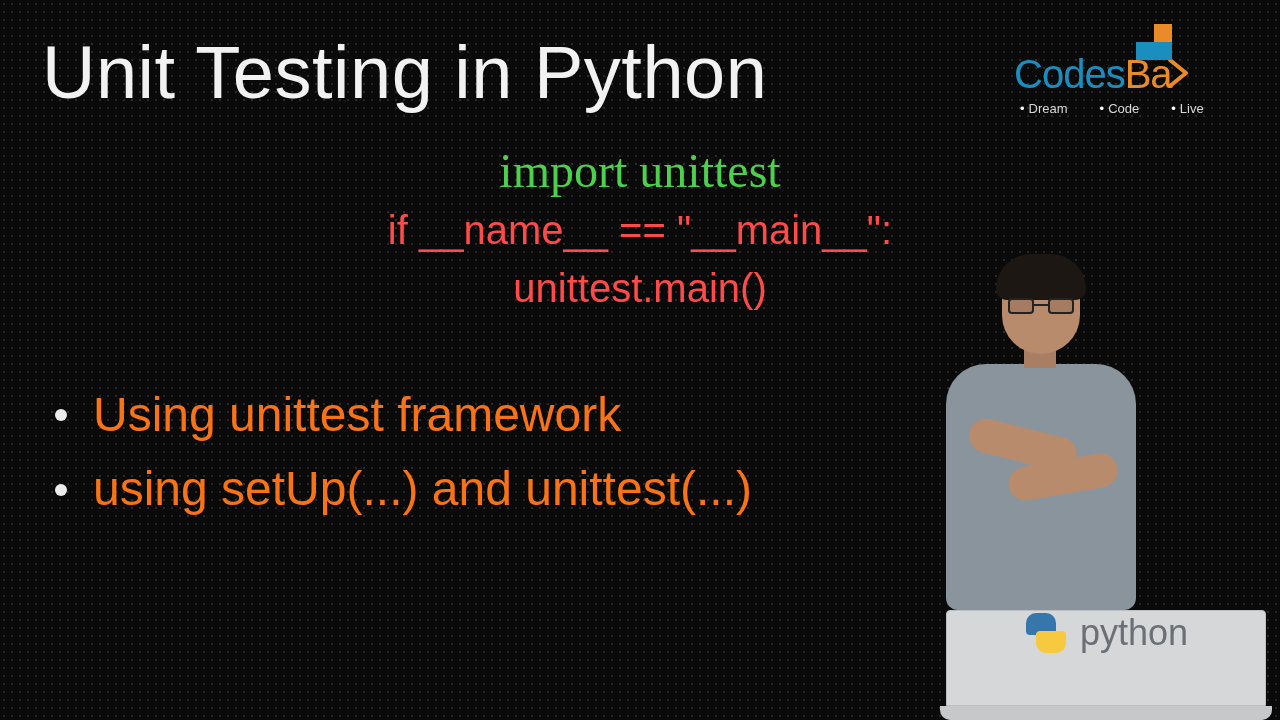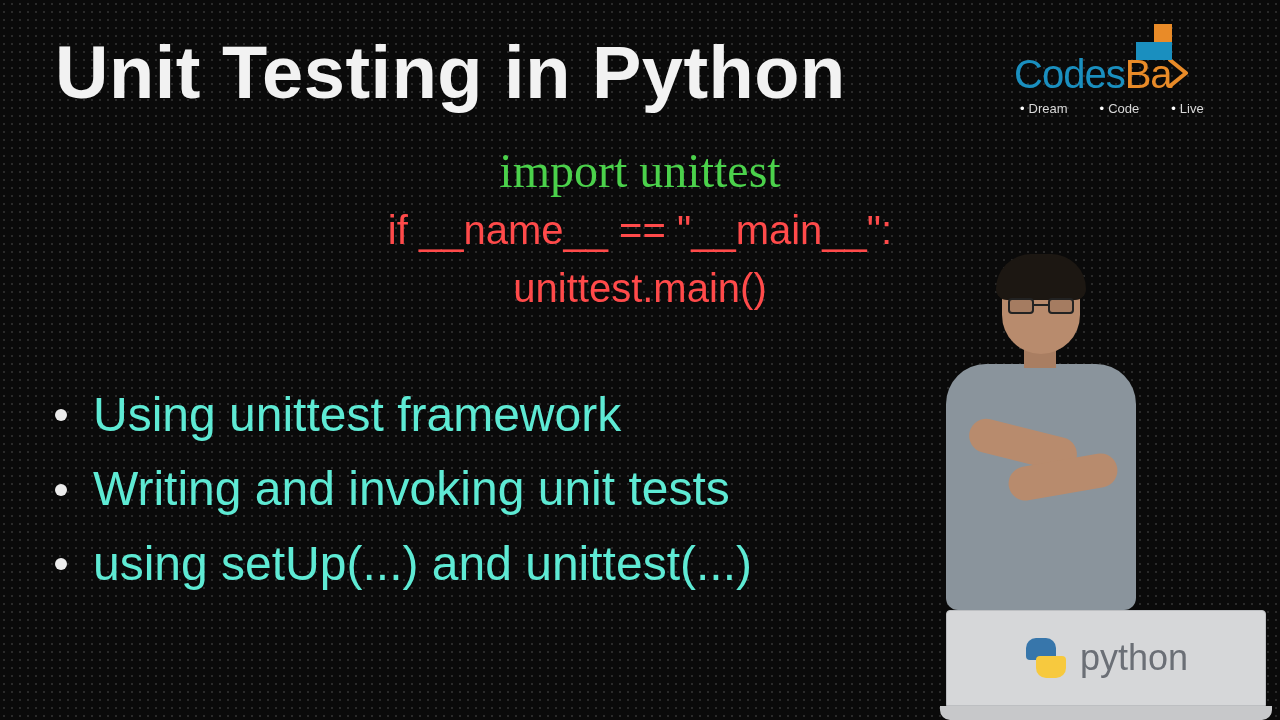--- a/index.html
+++ b/index.html
@@ -9,24 +9,24 @@
     background-image: radial-gradient(circle, #2a2a2a 1px, transparent 1px);
     background-size: 8px 8px;
     position: relative;
     font-family: "Segoe UI", Arial, sans-serif;
     color: #ececec;
   }
 
   
   .title {
     position: absolute;
-    left: 55px;
+    left: 42px;
     top: 30px;
     font-size: 74px;
-    font-weight: 700;
+    font-weight: 400;
     letter-spacing: 0.5px;
     color: #f2f2f2;
   }
 
   
   .code-green {
     position: absolute;
     left: 50%;
     top: 143px;
     transform: translateX(-50%);
@@ -54,21 +54,21 @@
     color: #ff4a4a;
     text-align: left;
   }
 
   
   .bullets {
     position: absolute;
     left: 55px;
     top: 378px;
     font-size: 48px;
-    color: #5eead4;
+    color: #f97316;
     font-weight: 300;
     line-height: 1.55;
   }
   .bullets .row { display: flex; align-items: center; }
   .bullets .dot { display:inline-block; width:12px; height:12px; border-radius:50%; background:#ececec; margin-right:26px; }
 
   
   .logo {
     position: absolute;
     right: 26px;
@@ -141,21 +141,21 @@
     bottom:0;
     width:320px;
     height:110px;
   }
   .laptop .lid {
     position:absolute; left:0; top:0;
     width:320px; height:96px;
     background:#d6d7d9;
     border-radius:4px 4px 0 0;
     border:1px solid #bdbfc2;
-    display:flex; align-items:center; justify-content:center;
+    display:flex; align-items:flex-start; justify-content:center;
   }
   .laptop .base {
     position:absolute; left:-6px; bottom:0;
     width:332px; height:14px;
     background:#c7c8ca;
     border-radius:0 0 10px 10px;
   }
   .laptop .pylabel {
     display:flex; align-items:center; gap:12px;
     color:#6b6f76; font-size:36px; font-weight:400;
@@ -176,24 +176,20 @@
 <div class="title">Unit Testing in Python</div>
 
 <div class="code-green">import unittest</div>
 <div class="code-red1">if __name__ == "__main__":</div>
 <div class="code-red2">unittest.main()</div>
 
 <div class="bullets">
   <div class="row">
     <span class="dot"></span>
     <span>Using unittest framework</span>
-  </div>
-  <div class="row">
-    <span class="dot"></span>
-    <span>Writing and invoking unit tests</span>
   </div>
   <div class="row">
     <span class="dot"></span>
     <span>using setUp(...) and unittest(...)</span>
   </div>
 </div>
 
 <div class="logo">
   <div class="logo-squares">
     <div class="sq orange"></div>

